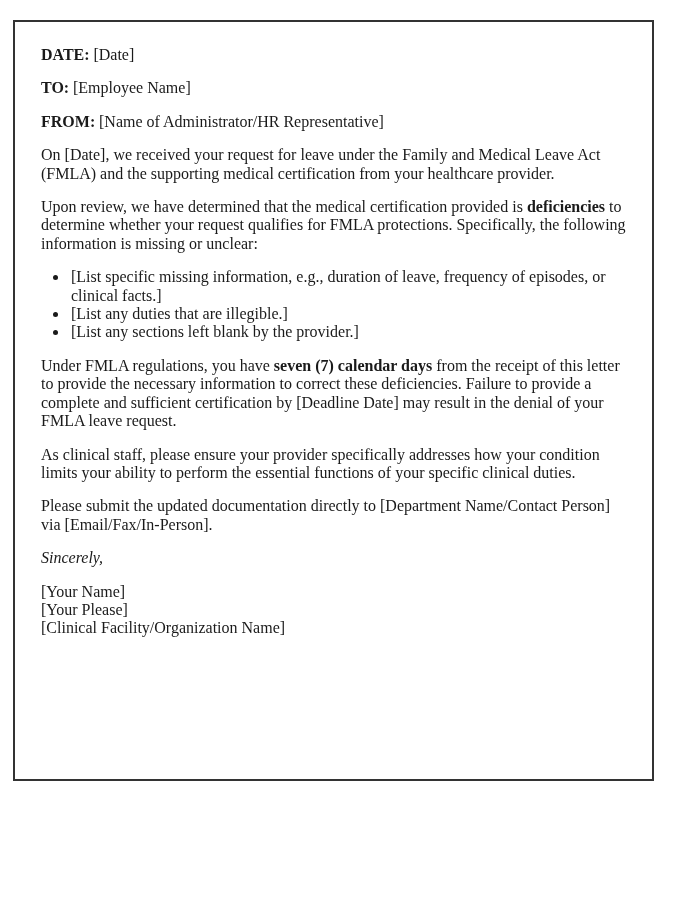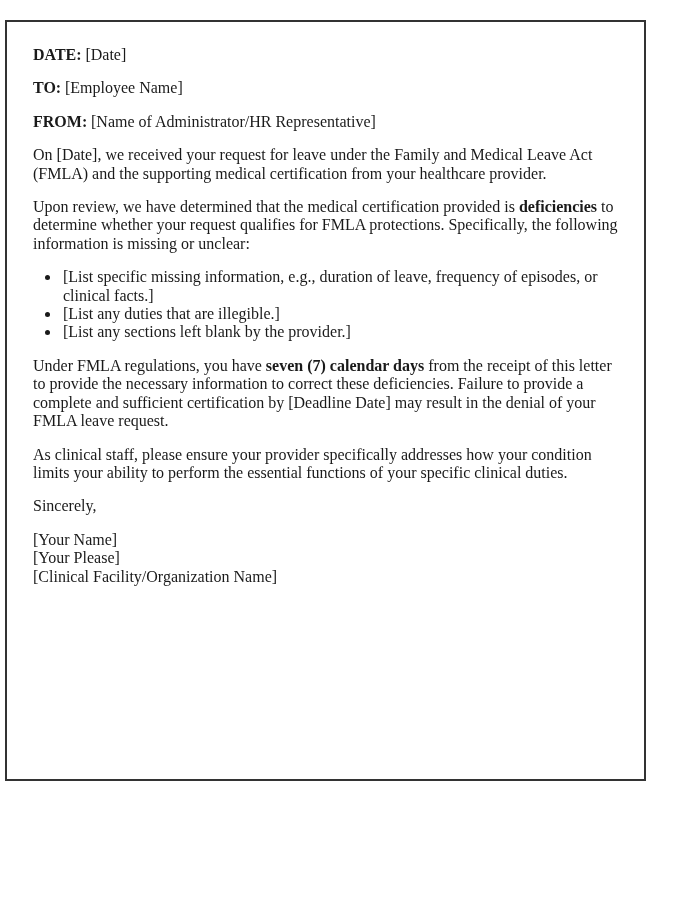--- a/index.html
+++ b/index.html
@@ -13,21 +13,21 @@
   .canvas {
     position: relative;
     width: 700px;
     height: 900px;
     background: #ffffff;
     font-family: "Liberation Serif", "DejaVu Serif", serif;
     color: #1a1a1a;
   }
   .letter-frame {
     position: absolute;
-    left: 5px;
+    left: 13px;
     top: 20px;
     width: 641px;
     height: 761px;
     box-sizing: border-box;
     border: 2px solid #333333;
     background: #ffffff;
   }
   .letter-body {
     padding: 24px 24px 0 26px;
     font-size: 16px;
@@ -51,20 +51,21 @@
   }
   ul.deficiency-list li {
     margin: 0;
     padding-left: 2px;
   }
   .signature-block p {
     margin: 0;
   }
   .closing {
     margin: 12px 0 15px 0;
+    font-style: italic;
   }
 </style>
 </head>
 <body>
 
 <div class="canvas">
   <div class="letter-frame">
     <div class="letter-body">
 
       <p class="para"><strong class="field-label">DATE:</strong><span>[Date]</span></p>
@@ -82,20 +83,21 @@
       <ul class="deficiency-list">
         <li>[List specific missing information, e.g., duration of leave, frequency of episodes, or clinical facts.]</li>
         <li>[List any duties that are illegible.]</li>
         <li>[List any sections left blank by the provider.]</li>
       </ul>
 
       <p class="para"><span>Under FMLA regulations, you have </span><strong class="bold-inline">seven (7) calendar days</strong><span> from the receipt of this letter to provide the necessary information to correct these deficiencies. Failure to provide a complete and sufficient certification by [Deadline Date] may result in the denial of your FMLA leave request.</span></p>
 
       <p class="para">As clinical staff, please ensure your provider specifically addresses how your condition limits your ability to perform the essential functions of your specific clinical duties.</p>
 
+      <p class="para">Please submit the updated documentation directly to [Department Name/Contact Person] via [Email/Fax/In-Person].</p>
 
       <p class="closing">Sincerely,</p>
 
       <div class="signature-block">
         <p>[Your Name]</p>
         <p>[Your Please]</p>
         <p>[Clinical Facility/Organization Name]</p>
       </div>
 
     </div>

